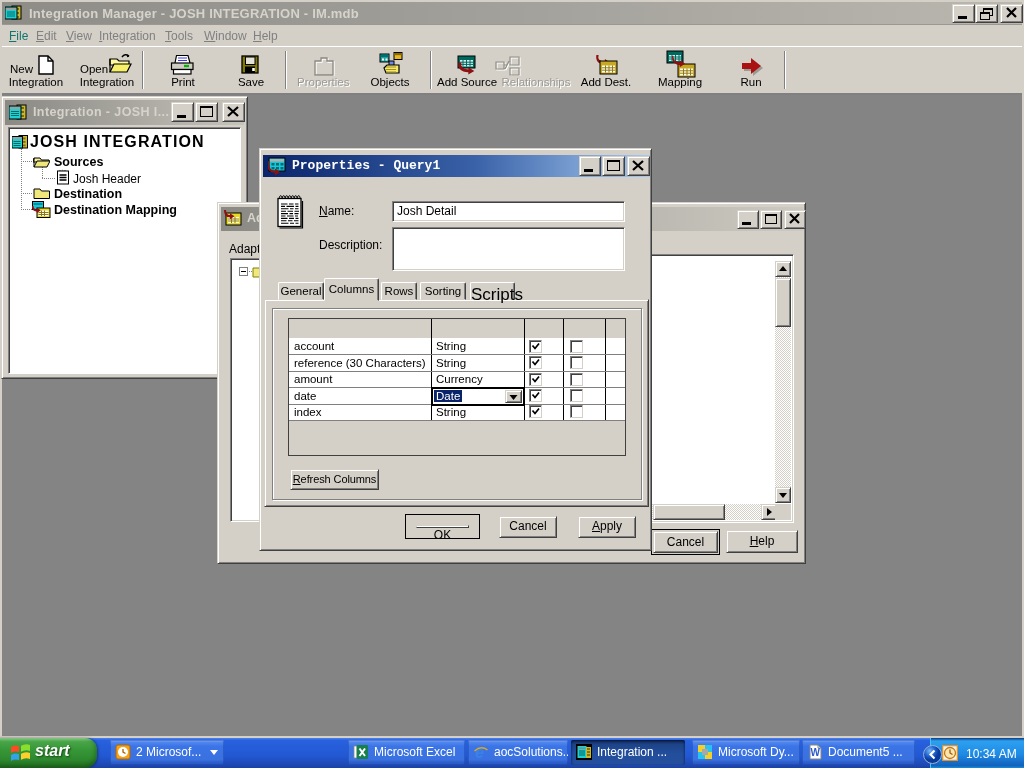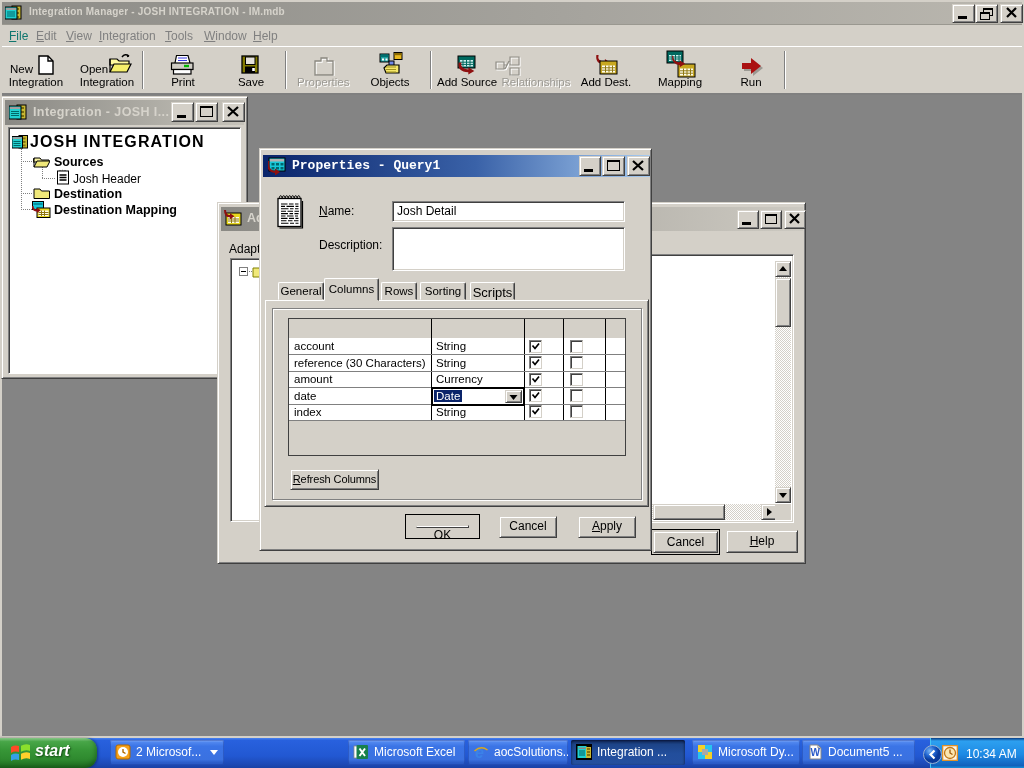--- a/index.html
+++ b/index.html
@@ -33,21 +33,21 @@
   <div class="abs" style="left:2px;top:2px;width:1020px;height:22px;background:linear-gradient(90deg,#8d8c87 0%,#a5a39d 55%,#bab7af 100%);">
     <div class="abs" style="left:3px;top:3px;width:17px;height:16px;"><svg width="17" height="16">
       <rect x="7" y="1" width="9" height="13" fill="#c8b832" stroke="#000" stroke-width="1"></rect>
       <rect x="9" y="3" width="5" height="2" fill="#7a6e10"></rect>
           <rect x="9" y="7" width="5" height="2" fill="#7a6e10"></rect>
           <rect x="9" y="11" width="5" height="2" fill="#7a6e10"></rect>
       <rect x="0" y="2" width="12" height="12" fill="#20d0d0" stroke="#000" stroke-width="1"></rect>
       <rect x="1" y="3" width="10" height="2" fill="#a0a0a0"></rect>
       <path d="M2 7 h8 M2 9 h8 M2 11 h8" stroke="#006868" stroke-width="1"></path>
     </svg></div>
-    <div class="abs" style="left:27px;top:4px;font-size:10px;font-weight:bold;color:#d6d3cb;white-space:nowrap;letter-spacing:.2px;">Integration Manager  - JOSH INTEGRATION - IM.mdb</div>
+    <div class="abs" style="left:27px;top:4px;font-size:13px;font-weight:bold;color:#d6d3cb;white-space:nowrap;letter-spacing:.2px;">Integration Manager  - JOSH INTEGRATION - IM.mdb</div>
     <div class="tbtn abs" style="left:950px;top:2px;width:23px;height:19px;">
         <div class="abs" style="left:5px;bottom:3px;width:9px;height:3px;background:#000;"></div>
       </div>
     <div class="tbtn abs" style="left:973px;top:2px;width:23px;height:19px;">
       <div class="abs" style="left:7px;top:3px;width:10px;height:8px;border:1px solid #000;border-top:2px solid #000;background:#d4d0c8;"></div>
       <div class="abs" style="left:4px;top:7px;width:10px;height:8px;border:1px solid #000;border-top:2px solid #000;background:#d4d0c8;"></div>
     </div>
     <div class="tbtn abs" style="left:998px;top:2px;width:23px;height:19px;">
       <svg width="21" height="17" viewBox="0 0 21 17">
           <path d="M6 3 L15 12 M15 3 L6 12" stroke="#000" stroke-width="2.2"></path>
@@ -348,21 +348,21 @@
     </div>
   <div class="abs lbl" style="left:59px;top:89px;">Description:</div>
   <div class="abs sunken" style="left:132px;top:78px;width:233px;height:44px;"></div>
 
   <div class="abs raised" style="left:4px;top:150px;width:385px;height:208px;"></div>
 
   <div class="abs" style="left:18px;top:133px;width:46px;height:18px;border:1px solid;border-color:#fff #404040 #d4d0c8 #fff;border-radius:2px 2px 0 0;box-shadow:inset -1px 0 0 #808080;background:#d4d0c8;text-align:center;font-size:11.5px;padding-top:2px;">General</div>
   <div class="abs" style="left:64px;top:129px;width:55px;height:23px;border:1px solid;border-color:#fff #404040 #d4d0c8 #fff;border-radius:2px 2px 0 0;box-shadow:inset -1px 0 0 #808080;background:#d4d0c8;text-align:center;font-size:11.5px;padding-top:4px;z-index:3;">Columns</div>
   <div class="abs" style="left:121px;top:133px;width:36px;height:18px;border:1px solid;border-color:#fff #404040 #d4d0c8 #fff;border-radius:2px 2px 0 0;box-shadow:inset -1px 0 0 #808080;background:#d4d0c8;text-align:center;font-size:11.5px;padding-top:2px;">Rows</div>
   <div class="abs" style="left:160px;top:133px;width:46px;height:18px;border:1px solid;border-color:#fff #404040 #d4d0c8 #fff;border-radius:2px 2px 0 0;box-shadow:inset -1px 0 0 #808080;background:#d4d0c8;text-align:center;font-size:11.5px;padding-top:2px;">Sorting</div>
-  <div class="abs" style="left:210px;top:133px;width:45px;height:18px;border:1px solid;border-color:#fff #404040 #d4d0c8 #fff;border-radius:2px 2px 0 0;box-shadow:inset -1px 0 0 #808080;background:#d4d0c8;text-align:center;font-size:13px;padding-top:2px;">Scripts</div>
+  <div class="abs" style="left:210px;top:133px;width:45px;height:18px;border:1px solid;border-color:#fff #404040 #d4d0c8 #fff;border-radius:2px 2px 0 0;box-shadow:inset -1px 0 0 #808080;background:#d4d0c8;text-align:center;font-size:17px;padding-top:2px;">Scripts</div>
 
   <div class="abs" style="left:12px;top:159px;width:370px;height:192px;border:1px solid #808080;box-shadow:inset 1px 1px 0 #fff, 1px 1px 0 #fff;"></div>
 
   <div class="abs" style="left:28px;top:169px;width:338px;height:138px;border:1px solid #404040;background:#d4d0c8;">
 
 
     <div class="abs" style="left:0;top:19px;width:336px;height:83px;background:#fff;"></div>
 
     <div class="abs" style="left:142px;top:0;width:1px;height:102px;background:#000;"></div>
     <div class="abs" style="left:235px;top:0;width:1px;height:102px;background:#000;"></div>

